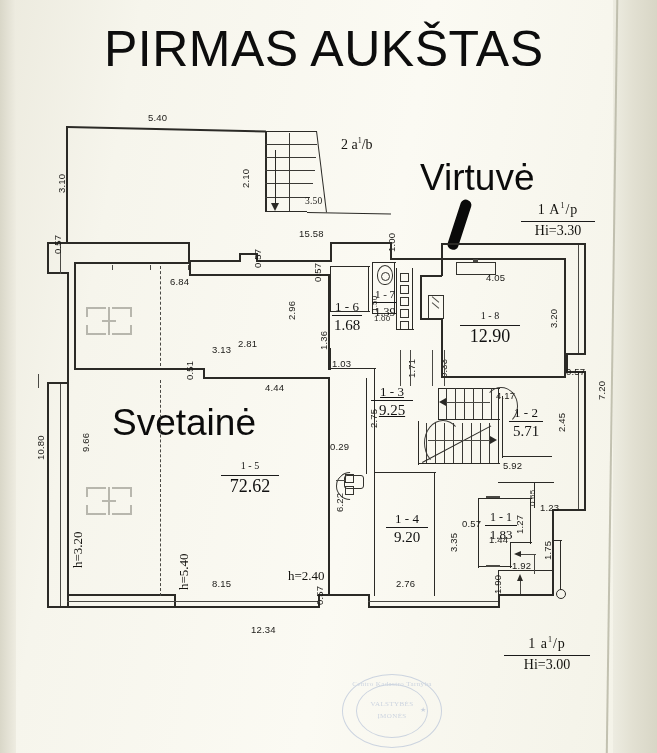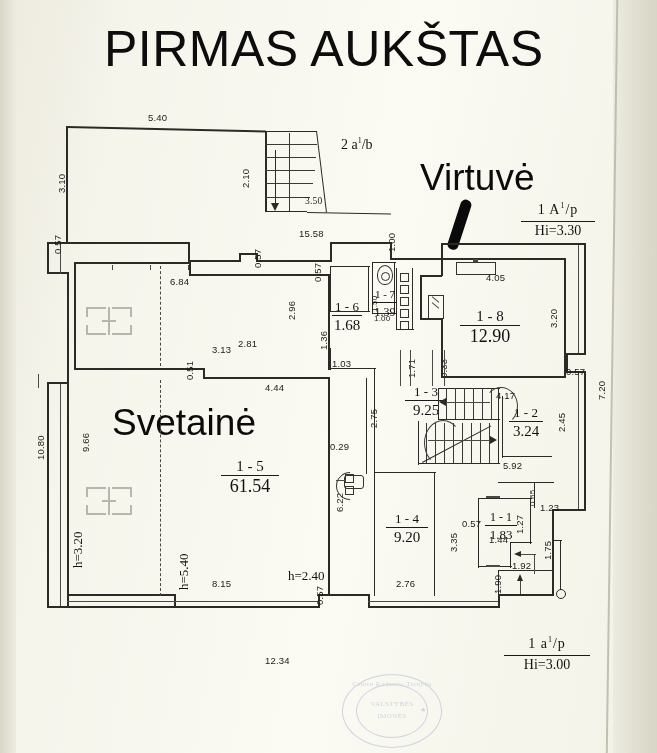--- a/index.html
+++ b/index.html
@@ -65,21 +65,21 @@
   .hlab.v{transform:rotate(-90deg);transform-origin:0 0;}
 
   
   .rm{
     position:absolute;text-align:center;color:#111;
     font-family:"Liberation Serif", serif;white-space:nowrap;
   }
   .rm .n{display:block;font-size:13px;line-height:14px;}
   .rm .bar{display:block;height:1px;background:#1a1a1a;margin:1px auto 1px;}
   .rm .a{display:block;font-size:15px;line-height:16px;}
-  .rm.big .n{font-size:15px;line-height:16px;font-family:Liberation Serif, serif;}
+  .rm.big .n{font-size:10px;line-height:16px;font-family:Liberation Serif, serif;}
   .rm.big .a{font-size:18px;line-height:19px;}
 
   
   .tblock{
     position:absolute;text-align:center;color:#14130f;
     font-family:"Liberation Serif", serif;white-space:nowrap;
   }
   .tblock .t{display:block;font-size:14px;line-height:20px;letter-spacing:1px;}
   .tblock .bar{display:block;height:1px;background:#1a1a1a;margin:1px 0 1px;}
   .tblock .b{display:block;font-size:14px;line-height:16px;}
@@ -272,37 +272,37 @@
     <i style="left:16px;top:13px;width:14px;height:1.6px;"></i>
   </div>
 
   <div class="thin" style="left:112px;top:265px;width:1px;height:5px;"></div>
   <div class="thin" style="left:150px;top:265px;width:1px;height:5px;"></div>
   <div class="thin" style="left:188px;top:265px;width:1px;height:5px;"></div>
 
   <div class="rm big" style="left:214px;top:458px;width:72px;">
     <span class="n">1 - 5</span>
     <span class="bar" style="width:58px;"></span>
-    <span class="a">61.54</span>
+    <span class="a">72.62</span>
   </div>
   <div class="hlab v" style="left:70px;top:568px;">h=3.20</div>
   <div class="hlab v" style="left:176px;top:590px;">h=5.40</div>
   <div class="hlab" style="left:288px;top:568px;">h=2.40</div>
 
   <div class="dim" style="left:170px;top:276px;">6.84</div>
   <div class="dim v" style="left:286px;top:320px;">2.96</div>
   <div class="dim" style="left:212px;top:344px;">3.13</div>
   <div class="dim" style="left:265px;top:382px;">4.44</div>
   <div class="dim v" style="left:184px;top:380px;">0.51</div>
   <div class="dim v" style="left:52px;top:254px;">0.57</div>
   <div class="dim v" style="left:35px;top:460px;">10.80</div>
   <div class="dim v" style="left:80px;top:452px;">9.66</div>
   <div class="dim v" style="left:334px;top:512px;">6.22</div>
   <div class="dim" style="left:212px;top:578px;text-align:center;">8.15</div>
-  <div class="dim" style="left:265px;top:624px;margin-top:31px;">12.34</div>
+  <div class="dim" style="left:251px;top:624px;">12.34</div>
   <div class="dim v" style="left:314px;top:605px;">0.57</div>
 
   <div class="arc" style="left:336px;top:472px;width:26px;height:26px;border-color:transparent transparent #3a3935 #3a3935;transform:rotate(45deg);"></div>
   <div class="fix" style="left:344px;top:475px;width:18px;height:12px;border-radius:3px;"></div>
 
   <div class="w" style="left:330px;top:266px;width:1.4px;height:46px;"></div>
   <div class="w" style="left:330px;top:266px;width:40px;height:1.4px;"></div>
   <div class="w" style="left:368px;top:266px;width:1.4px;height:46px;"></div>
   <div class="w" style="left:330px;top:311px;width:40px;height:1.4px;"></div>
   <div class="rm" style="left:327px;top:276px;width:40px;margin-top:24px;">
@@ -376,21 +376,21 @@
     <span class="n">1 - 8</span>
     <span class="bar" style="width:60px;"></span>
     <span class="a">12.90</span>
   </div>
   <div class="dim" style="left:486px;top:272px;">4.05</div>
   <div class="dim v" style="left:548px;top:328px;">3.20</div>
   <div class="dim" style="left:496px;top:390px;">4.17</div>
   <div class="dim" style="left:566px;top:366px;">0.57</div>
   <div class="dim v" style="left:596px;top:400px;">7.20</div>
 
-  <div class="rm" style="left:398px;top:385px;width:56px;">
+  <div class="rm" style="left:364px;top:385px;width:56px;text-decoration:underline;">
     <span class="n">1 - 3</span>
     <span class="bar" style="width:42px;"></span>
     <span class="a">9.25</span>
   </div>
 
   <div class="w" style="left:438px;top:388px;width:1.4px;height:32px;"></div>
   <div class="w" style="left:438px;top:388px;width:62px;height:1.4px;"></div>
   <div class="w" style="left:498px;top:388px;width:1.4px;height:36px;"></div>
   <div class="w" style="left:438px;top:419px;width:62px;height:1.4px;"></div>
   <div class="w" style="left:418px;top:421px;width:1.4px;height:44px;"></div>
@@ -421,21 +421,21 @@
   <div style="position:absolute;left:490px;top:436px;width:0;height:0;border-top:4px solid transparent;border-bottom:4px solid transparent;border-left:7px solid #2b2a26;"></div>
 
   <div class="arc" style="left:424px;top:420px;width:36px;height:44px;border-color:#3a3935 transparent transparent #3a3935;"></div>
   <div class="arc" style="left:484px;top:387px;width:32px;height:36px;border-color:#3a3935 #3a3935 transparent transparent;"></div>
 
   <div class="w" style="left:502px;top:396px;width:1.4px;height:62px;"></div>
   <div class="w" style="left:502px;top:456px;width:50px;height:1.4px;"></div>
   <div class="rm" style="left:504px;top:406px;width:44px;">
     <span class="n">1 - 2</span>
     <span class="bar" style="width:34px;"></span>
-    <span class="a">3.24</span>
+    <span class="a">5.71</span>
   </div>
   <div class="dim v" style="left:556px;top:432px;">2.45</div>
   <div class="dim" style="left:503px;top:460px;">5.92</div>
 
   <div class="w" style="left:374px;top:472px;width:1.4px;height:124px;"></div>
   <div class="w" style="left:374px;top:472px;width:62px;height:1.4px;"></div>
   <div class="w" style="left:434px;top:472px;width:1.4px;height:124px;"></div>
   <div class="rm" style="left:380px;top:512px;width:54px;">
     <span class="n">1 - 4</span>
     <span class="bar" style="width:42px;"></span>

